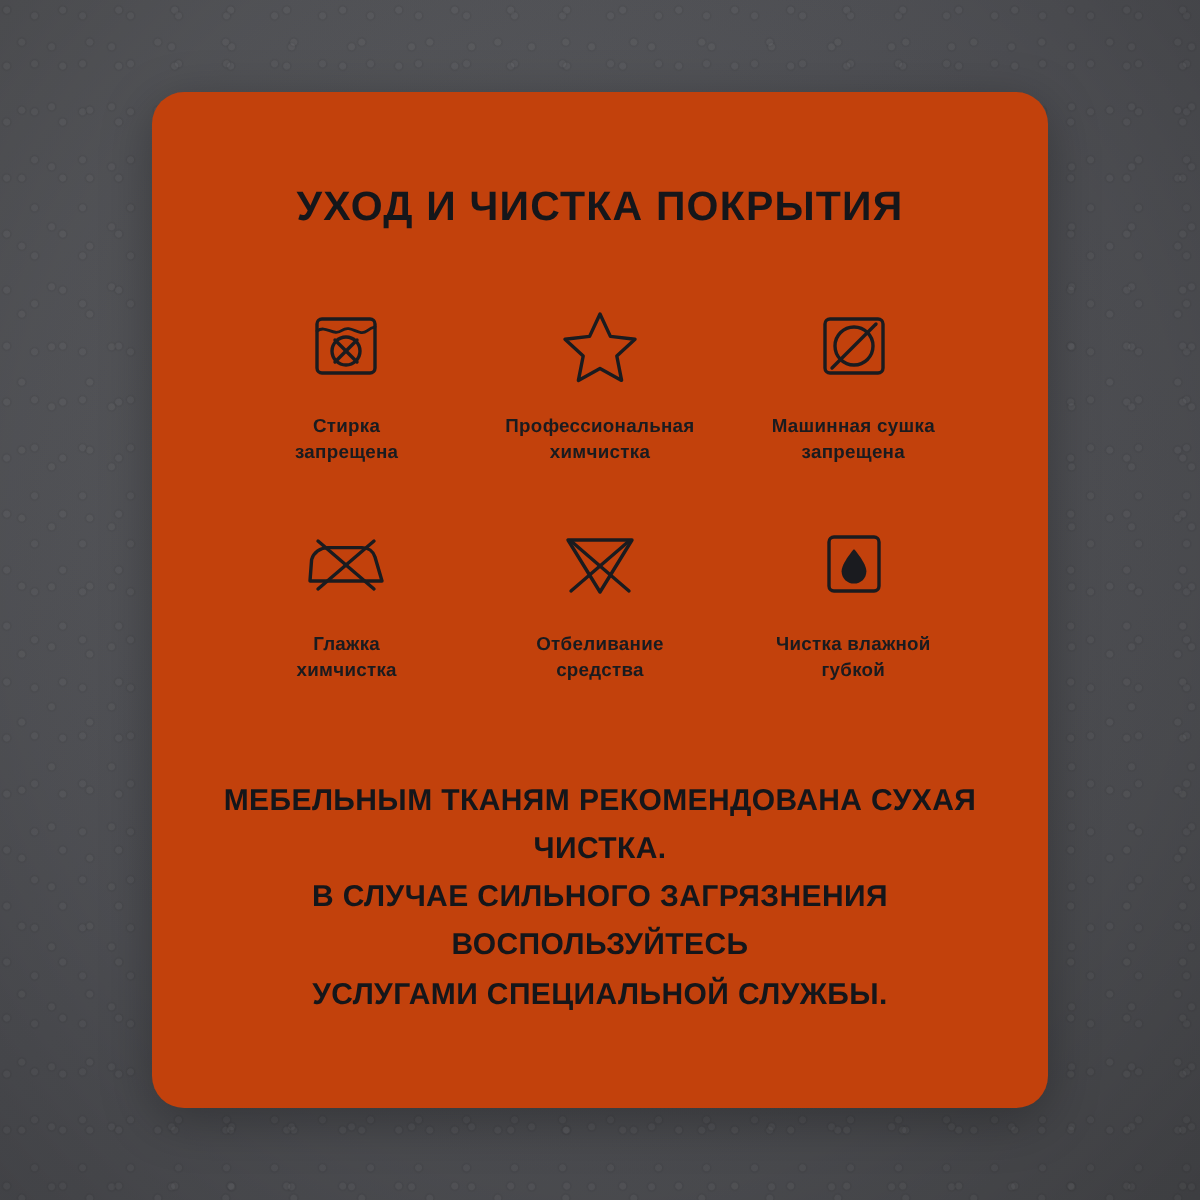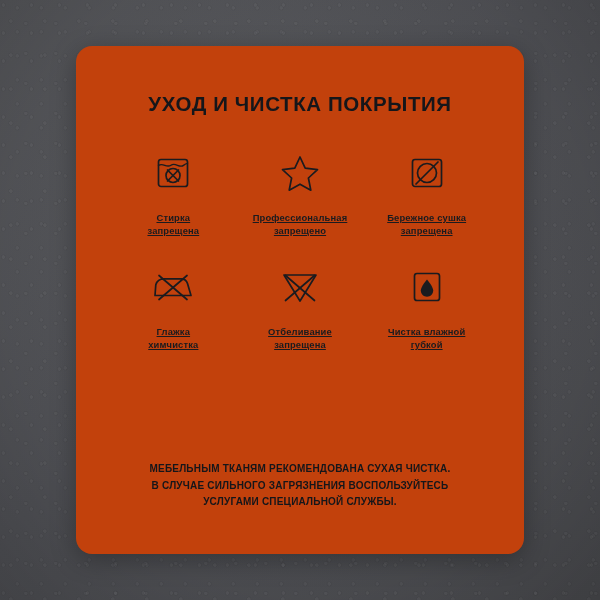--- a/index.html
+++ b/index.html
@@ -66,29 +66,28 @@
     flex-direction: column;
     align-items: center;
   }
   .icon-wrap {
     height: 54px;
     display: flex;
     align-items: center;
     justify-content: center;
   }
   .cell-label {
-    margin-top: 12px;
+    margin-top: 7px;
     text-align: center;
     font-size: 9.4px;
     font-weight: bold;
     line-height: 1.38;
     color: #1a1b1f;
     letter-spacing: 0.15px;
     white-space: pre-line;
-    text-decoration: underline;
   }
 
   svg { display: block; }
   .stroke {
     fill: none;
     stroke: #1a1b1f;
     stroke-width: 1.7;
     stroke-linecap: round;
     stroke-linejoin: round;
   }
@@ -100,21 +99,21 @@
     stroke-linejoin: round;
   }
   .fill-dark { fill: #1a1b1f; }
 
   .footer {
     position: absolute;
     left: 34px;
     right: 34px;
     bottom: 44px;
     text-align: center;
-    font-size: 10px;
+    font-size: 15px;
     font-weight: bold;
     line-height: 1.62;
     color: #15161a;
     letter-spacing: 0.2px;
     white-space: pre-line;
   }
 </style>
 </head>
 <body>
 
@@ -141,34 +140,34 @@
 запрещена</div>
     </div>
 
     <div class="cell">
       <div class="icon-wrap">
         <svg width="48" height="46" viewBox="0 0 48 46">
           <path class="stroke" d="M24 7 L29.2 18.2 L41.5 19.6 L32.4 28 L34.8 40.2 L24 34.2 L13.2 40.2 L15.6 28 L6.5 19.6 L18.8 18.2 Z"></path>
         </svg>
       </div>
       <div class="cell-label">Профессиональная
-запрещено</div>
+химчистка</div>
     </div>
 
 
 
     <div class="cell">
       <div class="icon-wrap">
         <svg width="46" height="46" viewBox="0 0 46 46">
           <rect class="stroke" x="8.5" y="9.5" width="29" height="27" rx="2.5"></rect>
           <circle class="stroke" cx="23" cy="23" r="9.5"></circle>
           <line class="stroke" x1="12" y1="34" x2="34" y2="12"></line>
         </svg>
       </div>
-      <div class="cell-label">Бережное сушка
+      <div class="cell-label">Машинная сушка
 запрещена</div>
     </div>
 
     <div class="cell">
       <div class="icon-wrap">
         <svg width="52" height="46" viewBox="0 0 52 46">
           <path class="stroke" d="M8 31.5 L44 31.5 L40.5 19.5 C39.6 16.6 37 14.8 34 14.8 L17 14.8 C13.2 14.8 9.8 17.2 8.8 20.8 Z"></path>
           <line class="stroke" x1="12" y1="35.5" x2="40" y2="11.5"></line>
           <line class="stroke" x1="40" y1="35.5" x2="12" y2="11.5"></line>
         </svg>
@@ -179,21 +178,21 @@
 
     <div class="cell">
       <div class="icon-wrap">
         <svg width="48" height="46" viewBox="0 0 48 46">
           <path class="stroke" d="M8 11 L40 11 L24 37 Z"></path>
           <line class="stroke" x1="9.5" y1="36.5" x2="38.5" y2="11.5"></line>
           <line class="stroke" x1="38.5" y1="36.5" x2="9.5" y2="11.5"></line>
         </svg>
       </div>
       <div class="cell-label">Отбеливание
-запрещена</div>
+средства</div>
     </div>
 
     <div class="cell">
       <div class="icon-wrap">
         <svg width="46" height="46" viewBox="0 0 46 46">
           <rect class="stroke" x="10.5" y="9.5" width="25" height="27" rx="2.5"></rect>
           <path class="fill-dark" d="M23 15.5 C23 15.5 29.2 22.6 29.2 26.6 C29.2 30.2 26.4 32.8 23 32.8 C19.6 32.8 16.8 30.2 16.8 26.6 C16.8 22.6 23 15.5 23 15.5 Z"></path>
         </svg>
       </div>
       <div class="cell-label">Чистка влажной

